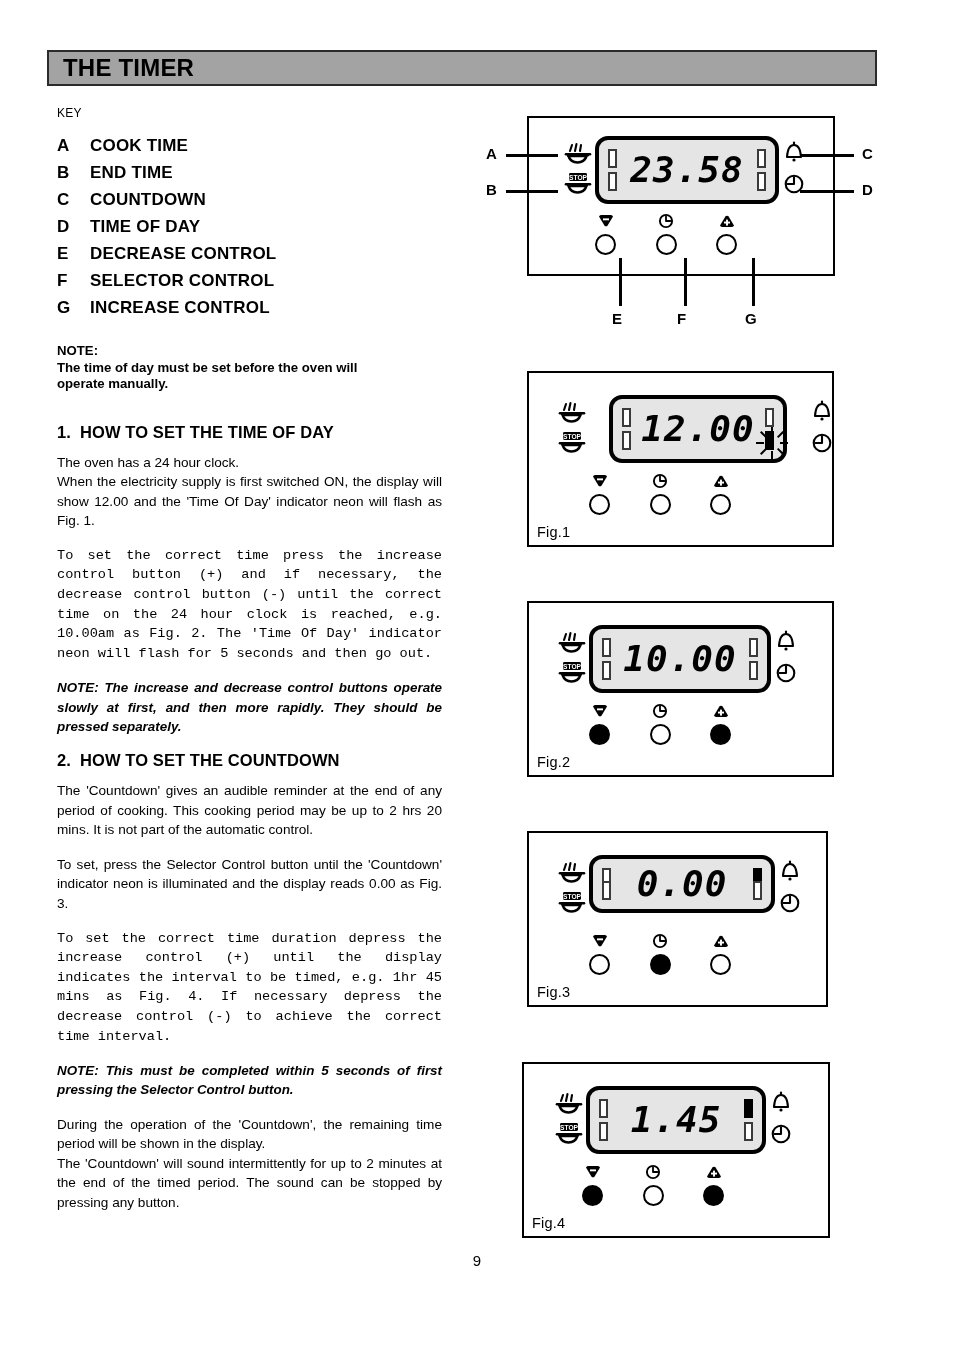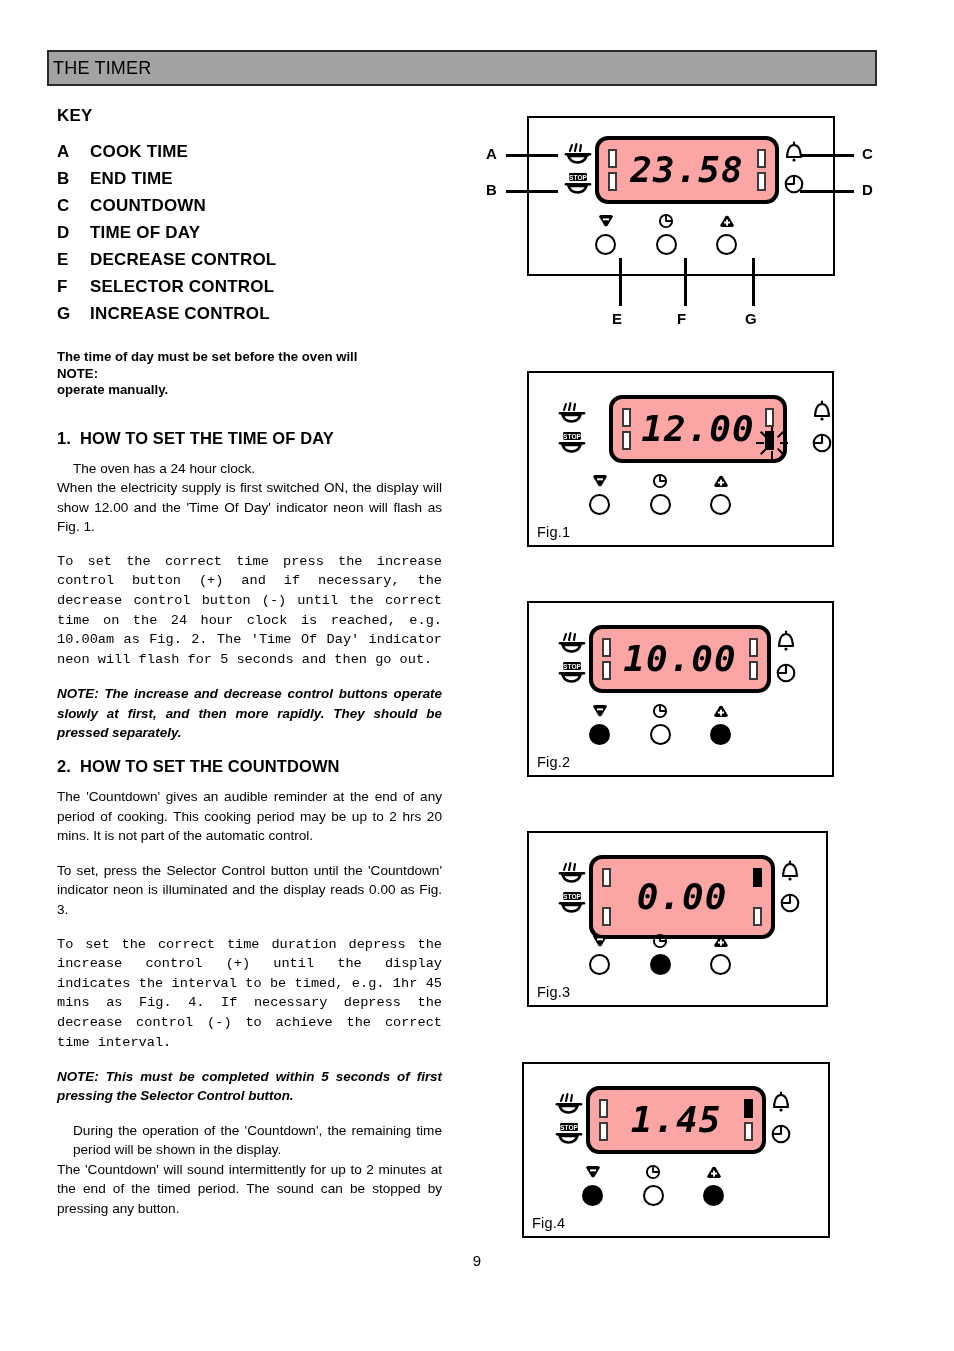--- a/index.html
+++ b/index.html
@@ -22,39 +22,39 @@
     left: 47px;
     top: 50px;
     width: 830px;
     height: 36px;
     background: #a3a3a3;
     border: 2px solid #2b2b2b;
     box-sizing: border-box;
   }
   .header-title {
     position: absolute;
-    left: 4px;
+    left: 14px;
     top: 50%;
     transform: translateY(-50%);
-    font-size: 18px;
-    font-weight: normal;
+    font-size: 24px;
+    font-weight: bold;
     letter-spacing: 0.2px;
     white-space: nowrap;
   }
 
   
   .left-col {
     position: absolute;
     left: 57px;
     top: 106px;
     width: 385px;
   }
   .key-heading {
-    font-size: 17px;
-    font-weight: bold;
+    font-size: 12px;
+    font-weight: normal;
     margin: 0 0 12px 0;
     letter-spacing: 0.2px;
   }
   .key-list {
     margin: 0 0 22px 0;
     padding: 0;
     list-style: none;
   }
   .key-item {
     display: flex;
@@ -84,21 +84,21 @@
     letter-spacing: 0.1px;
   }
   .sec-heading .num { margin-right: 9px; }
 
   p.body {
     font-size: 13.6px;
     line-height: 19.6px;
     margin: 0 0 15px 0;
     text-align: justify;
   }
-  p.body .nl { display: block; margin-left: 16px; }
+  p.body .nl { display: block; }
   p.bold {
     font-weight: bold;
     font-size: 13.4px;
     line-height: 19.2px;
     text-align: justify;
     margin: 0 0 15px 0;
   }
   .gap-lg { margin-bottom: 26px; font-family: Liberation Mono, monospace; }
   .gap-xl { margin-bottom: 30px; font-style: italic; }
 
@@ -148,21 +148,21 @@
     flex-direction: column;
     align-items: center;
   }
   .left-icons .ic { height: 30px; display:block; }
 
   
   .lcd {
     position: relative;
     border: 4px solid #000;
     border-radius: 13px;
-    background: #fca5a5;
+    background: #e5e5e5;
     box-sizing: border-box;
     display: flex;
     align-items: center;
     justify-content: center;
   }
   .neon {
     position: absolute;
     width: 9px;
     height: 19px;
     border: 2px solid #3a3a3a;
@@ -270,22 +270,22 @@
       <span class="key-letter">F</span>
       <span class="key-label">SELECTOR CONTROL</span>
     </li>
     <li class="key-item">
       <span class="key-letter">G</span>
       <span class="key-label">INCREASE CONTROL</span>
     </li>
   </ul>
 
   <div class="note-block">
+    <span class="nl">NOTE:</span>
     <span class="nl">The time of day must be set before the oven will</span>
-    <span class="nl">NOTE:</span>
     <span class="nl">operate manually.</span>
   </div>
 
   <div class="sec-heading">
     <span class="num">1.</span><span>HOW TO SET THE TIME OF DAY</span>
   </div>
 
   <p class="body">
     <span class="nl">The oven has a 24 hour clock.</span>
     <span>When the electricity supply is first switched ON, the display will show 12.00 and the 'Time Of Day' indicator neon will flash as Fig. 1.</span>
@@ -596,21 +596,21 @@
       <span class="ic">
         <svg width="30" height="30" viewBox="0 0 30 30">
           <rect x="6" y="3" width="18" height="8" rx="1.4" fill="#000"></rect>
           <text x="15" y="9.6" font-family="Liberation Sans, sans-serif" font-size="6.6" font-weight="bold" fill="#fff" text-anchor="middle">STOP</text>
           <path d="M3 14.2 L27 14.2" stroke="#000" stroke-width="2.6" stroke-linecap="round"></path>
           <path d="M5.5 16 A9.5 9.5 0 0 0 23.5 16 Z" fill="#fff" stroke="#000" stroke-width="2.4"></path>
         </svg>
       </span>
     </div>
 
-    <div class="lcd" style="width:186px; height:84px;">
+    <div class="lcd" style="width:186px; height:58px;">
       <div class="neon tl"></div>
       <div class="neon bl"></div>
       <div class="neon tr lit"></div>
       <div class="neon br"></div>
       <div class="digits" style="font-size:36px;">0.00</div>
     </div>
 
     <div class="right-icons">
       <span class="ic">
         <svg width="24" height="30" viewBox="0 0 24 30">

